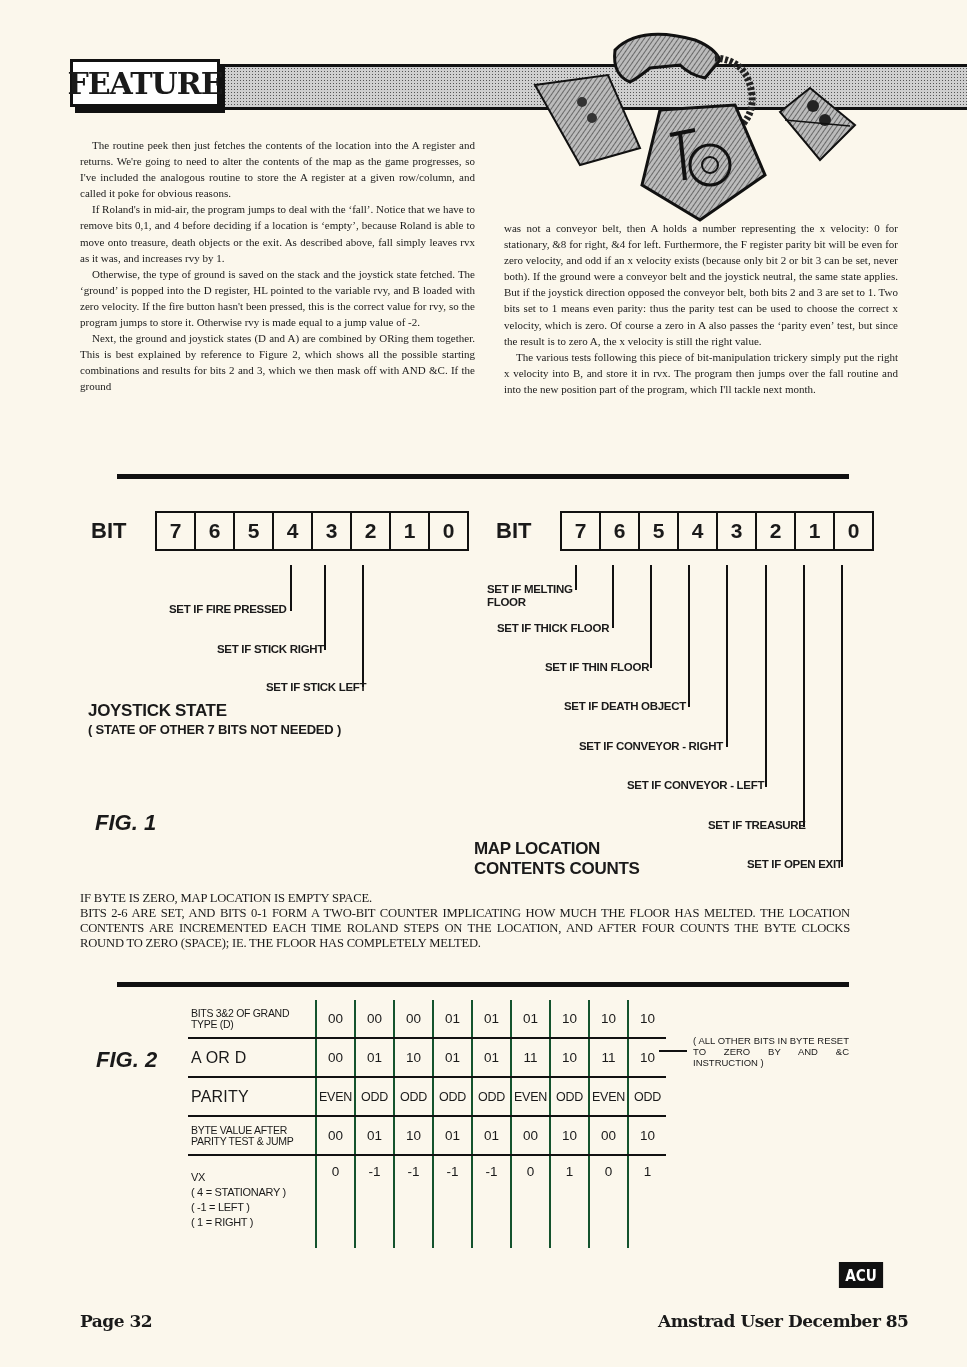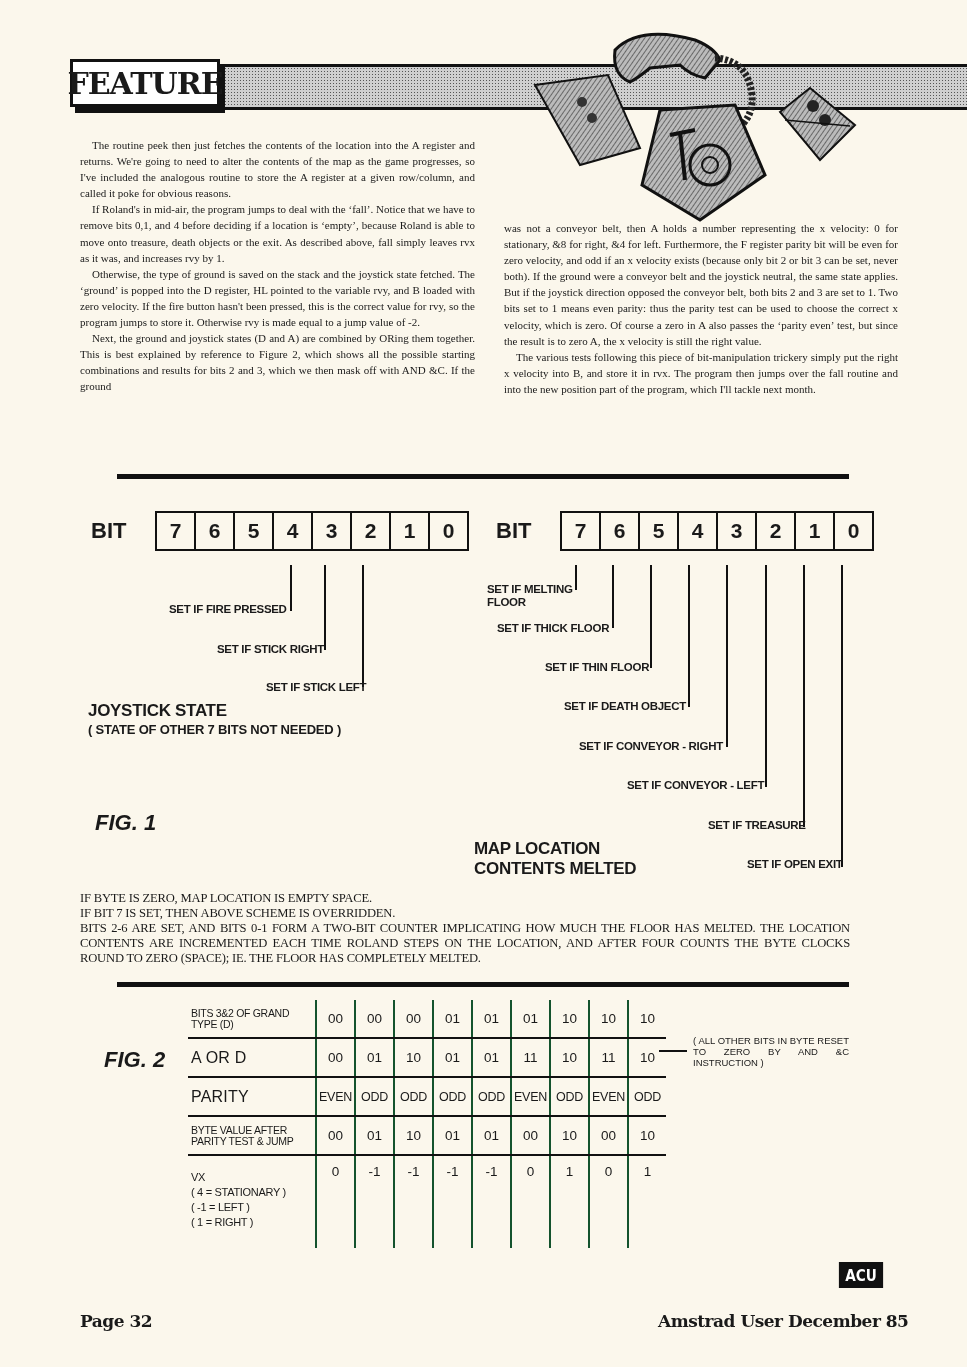--- a/index.html
+++ b/index.html
@@ -168,32 +168,31 @@
 </div>
 <div class="flag" style="left:497px; top:622px;">SET IF THICK FLOOR</div>
 <div class="flag" style="left:545px; top:661px;">SET IF THIN FLOOR</div>
 <div class="flag" style="left:564px; top:700px;">SET IF DEATH OBJECT</div>
 <div class="flag" style="left:579px; top:740px;">SET IF CONVEYOR - RIGHT</div>
 <div class="flag" style="left:627px; top:779px;">SET IF CONVEYOR - LEFT</div>
 <div class="flag" style="left:708px; top:819px;">SET IF TREASURE</div>
 <div class="flag" style="left:747px; top:858px;">SET IF OPEN EXIT</div>
 <div class="fig-title" style="left:474px; top:839px;">
   <div>MAP LOCATION</div>
-  <div>CONTENTS MELTED</div>
+  <div>CONTENTS COUNTS</div>
 </div>
 
 <div class="notes">
   <div>IF BYTE IS ZERO, MAP LOCATION IS EMPTY SPACE.</div>
-  <div>IF BIT 7 IS SET, THEN ABOVE SCHEME IS OVERRIDDEN.</div>
   <div>BITS 2-6 ARE SET, AND BITS 0-1 FORM A TWO-BIT COUNTER IMPLICATING HOW MUCH THE FLOOR HAS MELTED. THE LOCATION CONTENTS ARE INCREMENTED EACH TIME ROLAND STEPS ON THE LOCATION, AND AFTER FOUR COUNTS THE BYTE CLOCKS ROUND TO ZERO (SPACE); IE. THE FLOOR HAS COMPLETELY MELTED.</div>
 </div>
 
 <div class="rule" style="top:982px;"></div>
 
-<div class="fig-num" style="left:104px; top:1047px;">FIG. 2</div>
+<div class="fig-num" style="left:96px; top:1047px;">FIG. 2</div>
 <table class="t2">
   <tbody id="t2body">
       <tr>
         <td class="rh">
           <div>BITS 3&amp;2 OF GRAND TYPE (D)</div>
         </td>
         <td class="v">00</td>
         <td class="v">00</td>
         <td class="v">00</td>
         <td class="v">01</td>

